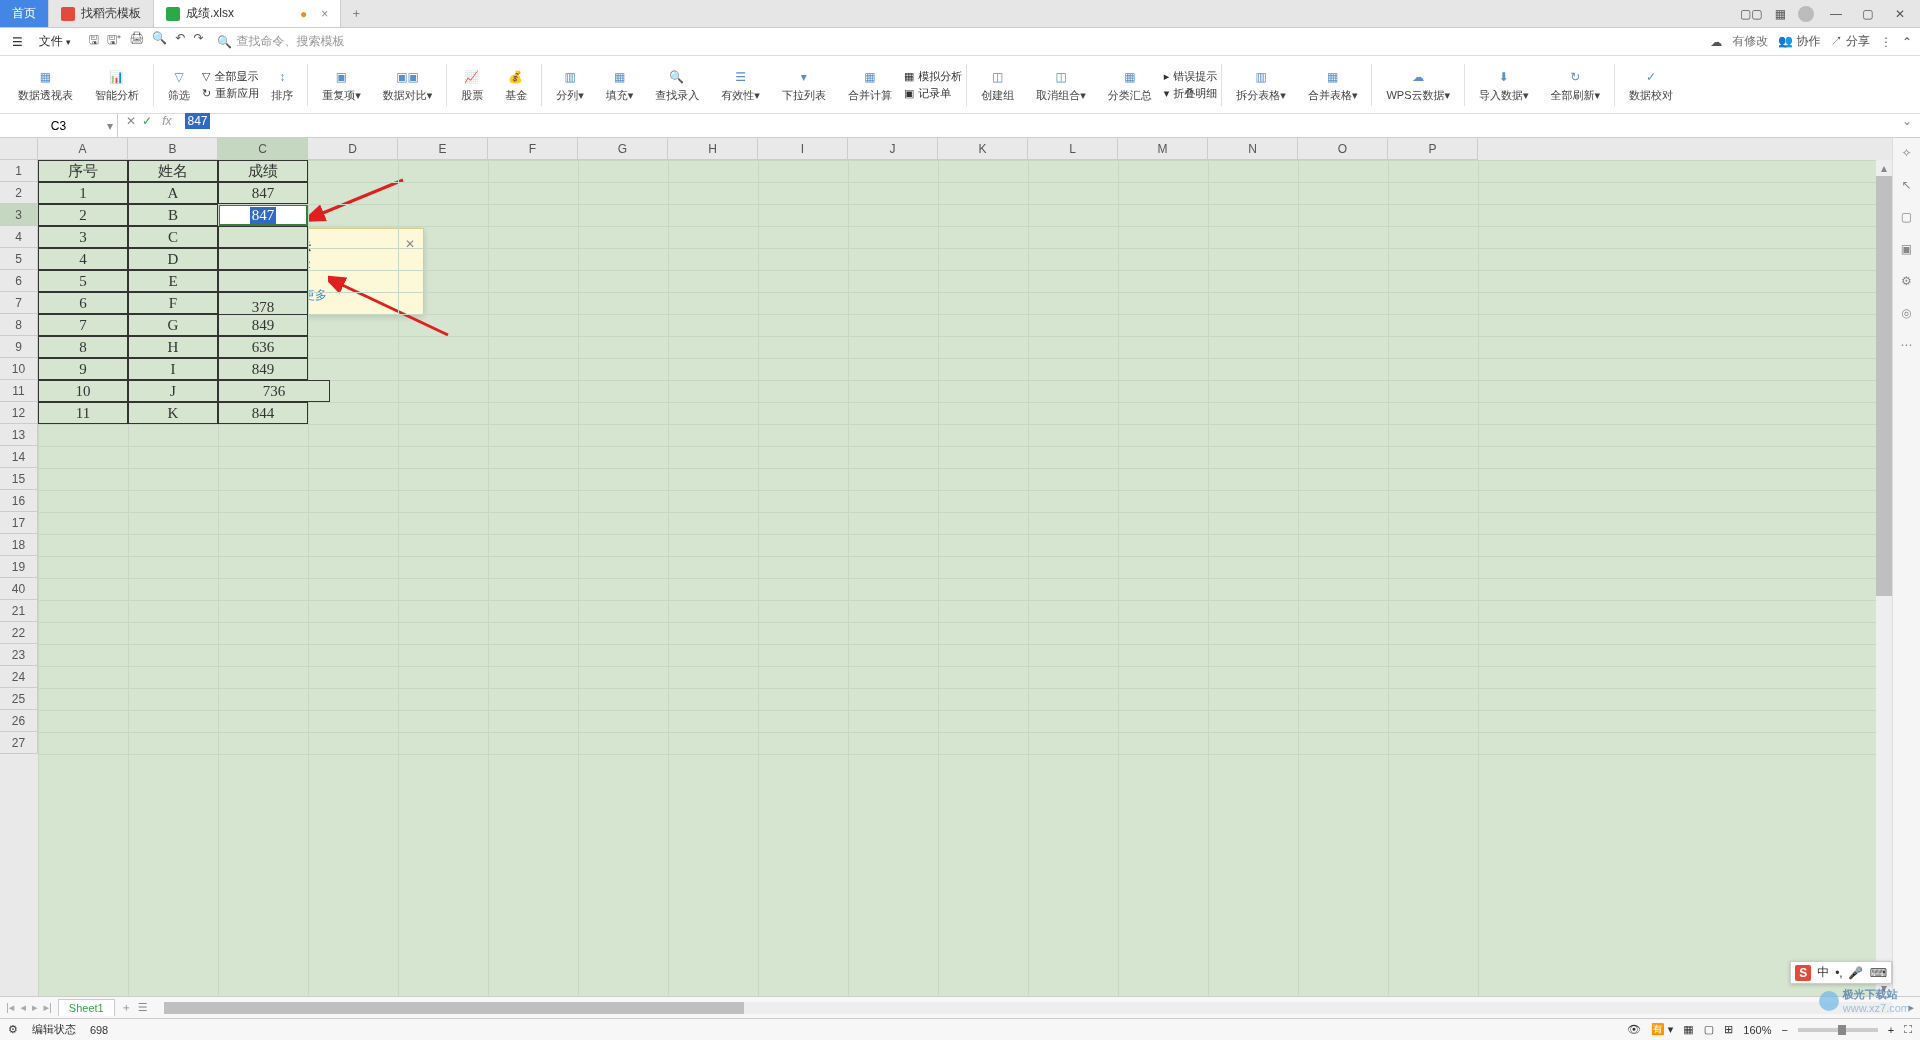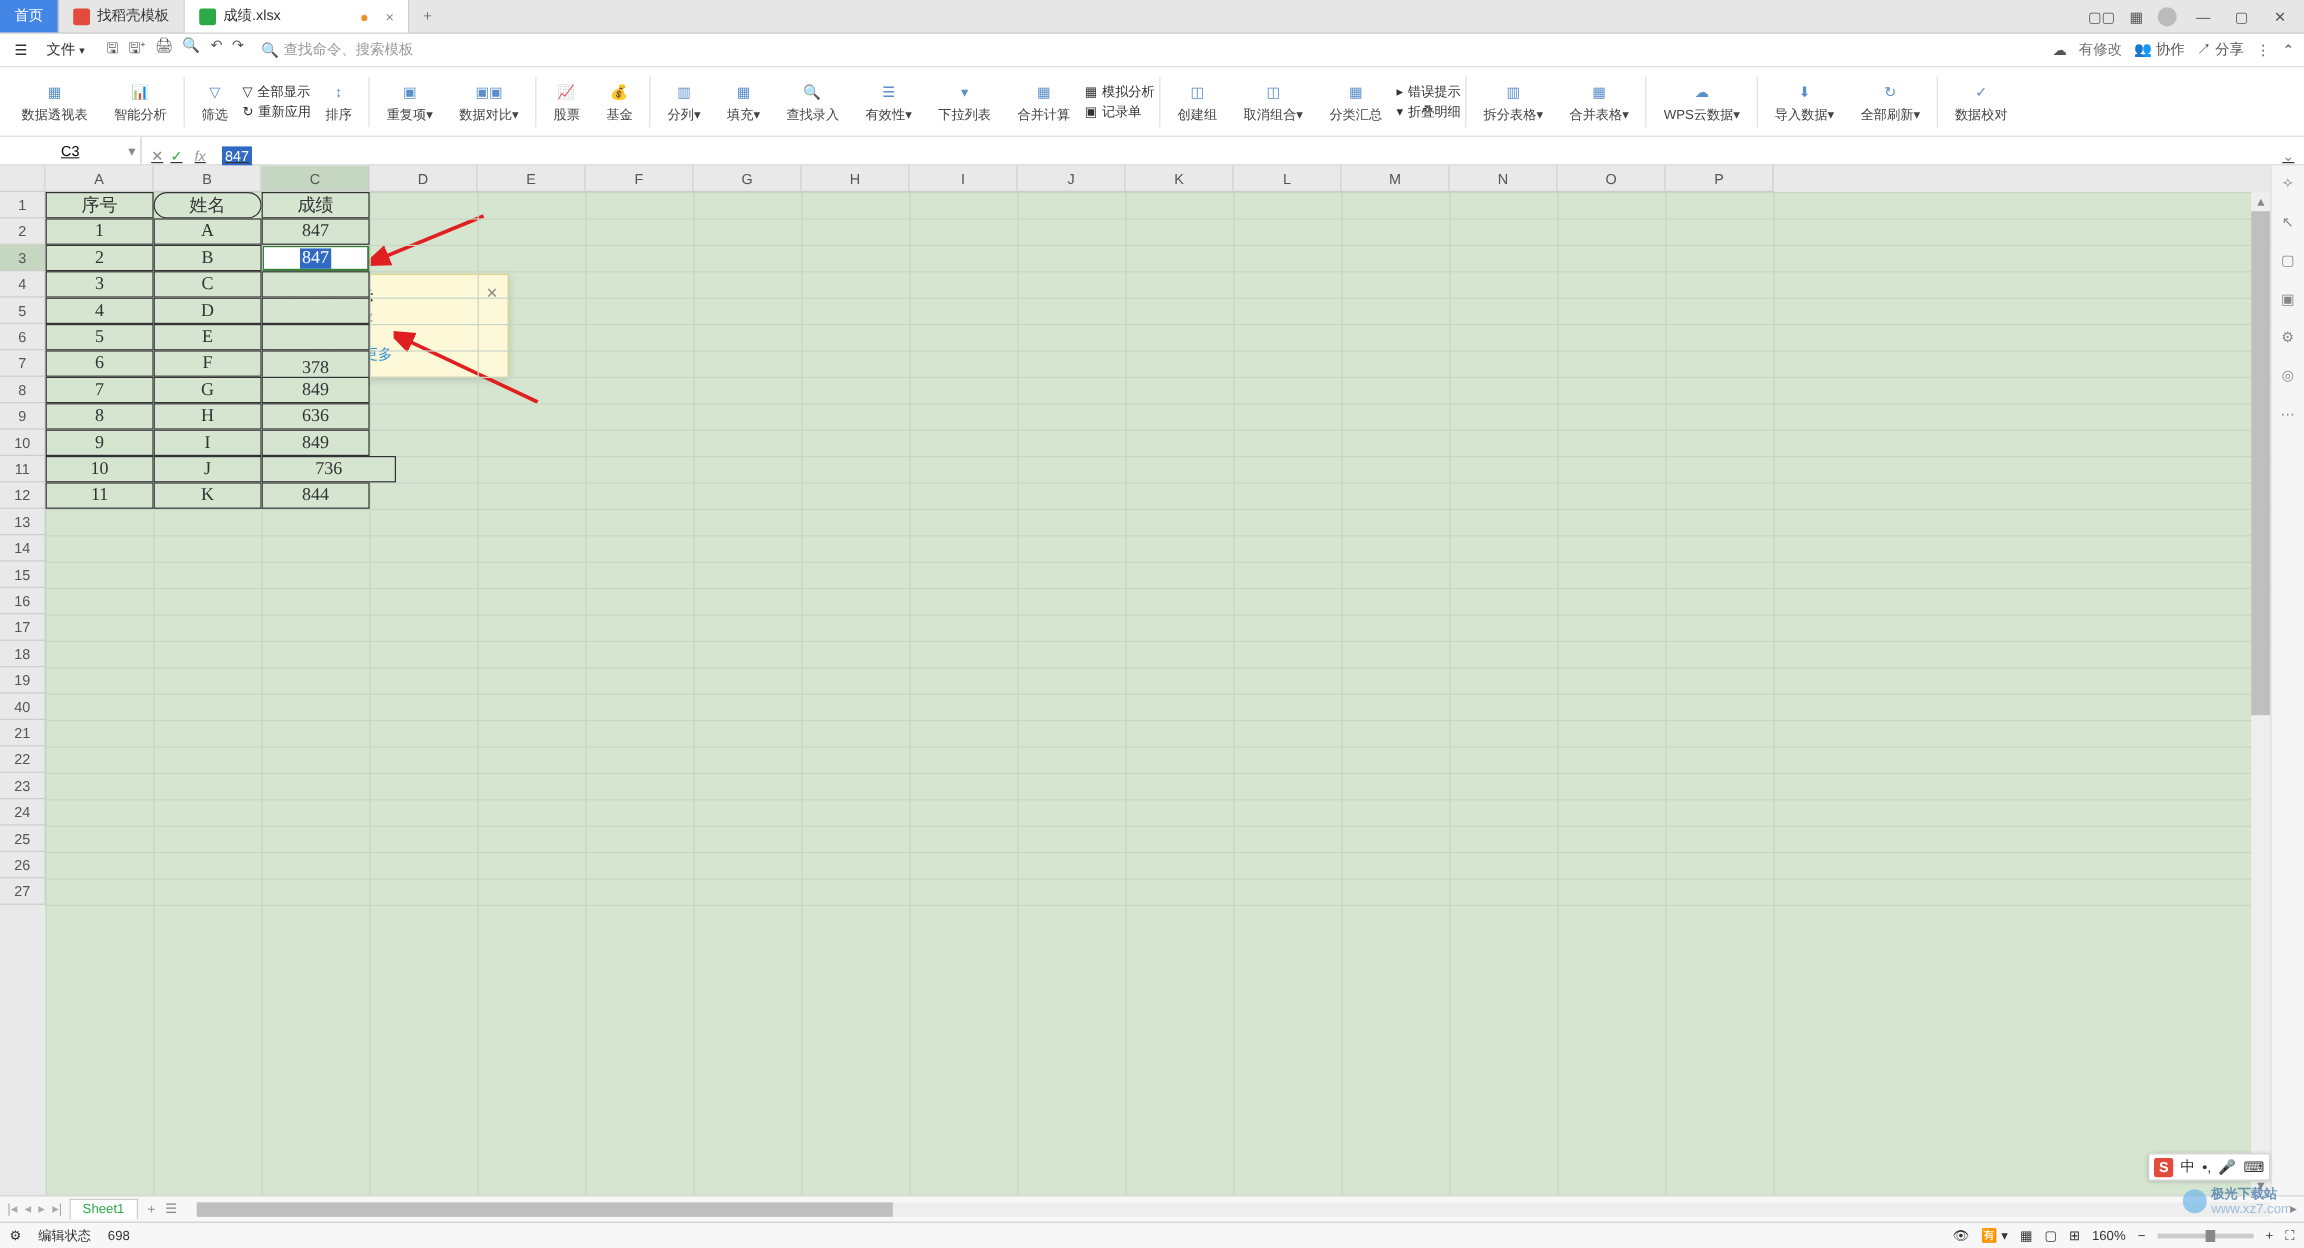--- a/index.html
+++ b/index.html
@@ -32,21 +32,21 @@
 
 .ribbon { height: 58px; border-bottom: 1px solid #ddd; display: flex; align-items: center; padding: 0 8px; gap: 2px; }
 .rgroup { display: flex; flex-direction: column; align-items: center; justify-content: center; padding: 0 10px; height: 100%; cursor: pointer; position: relative; }
 .rgroup .ri { width: 22px; height: 22px; display: flex; align-items: center; justify-content: center; color: #5b8fc9; }
 .rgroup .rl { font-size: 11px; color: #444; }
 .divider { width: 1px; height: 42px; background: #e0e0e0; margin: 0 2px; }
 .stacked { display: flex; flex-direction: column; gap: 2px; font-size: 11px; }
 .stacked div { display: flex; align-items: center; gap: 4px; cursor: pointer; }
 
 
-.formulabar { height: 24px; border-bottom: 1px solid #ccc; display: flex; align-items: flex-end; text-decoration: underline; }
+.formulabar { height: 24px; border-bottom: 1px solid #ccc; display: flex; align-items: flex-start; }
 .namebox { width: 118px; height: 100%; border-right: 1px solid #ccc; display: flex; align-items: center; justify-content: center; position: relative; }
 .namebox input { border: none; width: 90px; text-align: center; outline: none; font-size: 12px; }
 .namebox .dd { position: absolute; right: 4px; color: #888; }
 .fbuttons { display: flex; align-items: center; gap: 6px; padding: 0 8px; color: #888; }
 .fbuttons span { cursor: pointer; }
 .fx { font-style: italic; color: #999; margin-left: 4px; }
 .finput { flex: 1; padding: 0 6px; }
 .finput span { background: #316ac5; color: #fff; padding: 1px 2px; }
 
 
@@ -439,21 +439,21 @@
       <div class="gridlines-v" style="top: 0px; bottom: 0px; left: 720px; width: 1px;"></div>
       <div class="gridlines-v" style="top: 0px; bottom: 0px; left: 810px; width: 1px;"></div>
       <div class="gridlines-v" style="top: 0px; bottom: 0px; left: 900px; width: 1px;"></div>
       <div class="gridlines-v" style="top: 0px; bottom: 0px; left: 990px; width: 1px;"></div>
       <div class="gridlines-v" style="top: 0px; bottom: 0px; left: 1080px; width: 1px;"></div>
       <div class="gridlines-v" style="top: 0px; bottom: 0px; left: 1170px; width: 1px;"></div>
       <div class="gridlines-v" style="top: 0px; bottom: 0px; left: 1260px; width: 1px;"></div>
       <div class="gridlines-v" style="top: 0px; bottom: 0px; left: 1350px; width: 1px;"></div>
       <div class="gridlines-v" style="top: 0px; bottom: 0px; left: 1440px; width: 1px;"></div>
       <div class="tablecell" style="left: 0px; top: 0px; width: 90px; height: 22px; font-weight: normal;">序号</div>
-      <div class="tablecell" style="left: 90px; top: 0px; width: 90px; height: 22px; font-weight: normal; border-radius: 11px;">姓名</div>
+      <div class="tablecell" style="left: 90px; top: 0px; width: 90px; height: 22px; font-weight: normal;">姓名</div>
       <div class="tablecell" style="left: 180px; top: 0px; width: 90px; height: 22px; font-weight: normal;">成绩</div>
       <div class="tablecell" style="left: 0px; top: 22px; width: 90px; height: 22px;">1</div>
       <div class="tablecell" style="left: 90px; top: 22px; width: 90px; height: 22px;">A</div>
       <div class="tablecell" style="left: 180px; top: 22px; width: 90px; height: 22px;">847</div>
       <div class="tablecell" style="left: 0px; top: 44px; width: 90px; height: 22px;">2</div>
       <div class="tablecell" style="left: 90px; top: 44px; width: 90px; height: 22px;">B</div>
       <div class="tablecell" style="left: 0px; top: 66px; width: 90px; height: 22px;">3</div>
       <div class="tablecell" style="left: 90px; top: 66px; width: 90px; height: 22px;">C</div>
       <div class="tablecell" style="left: 180px; top: 66px; width: 90px; height: 22px;"></div>
       <div class="tablecell" style="left: 0px; top: 88px; width: 90px; height: 22px;">4</div>

